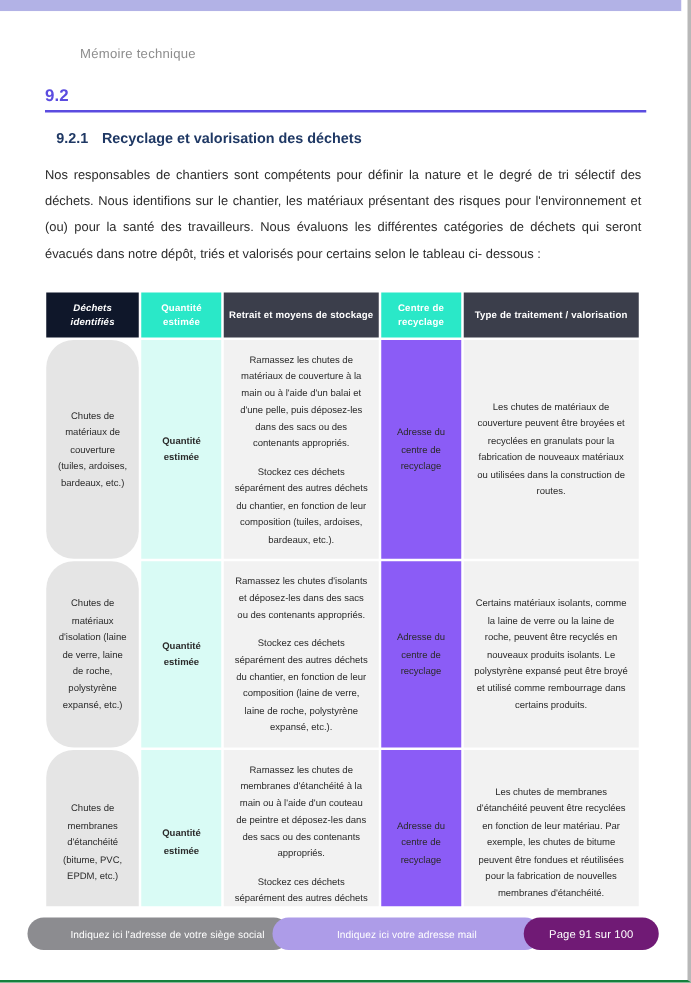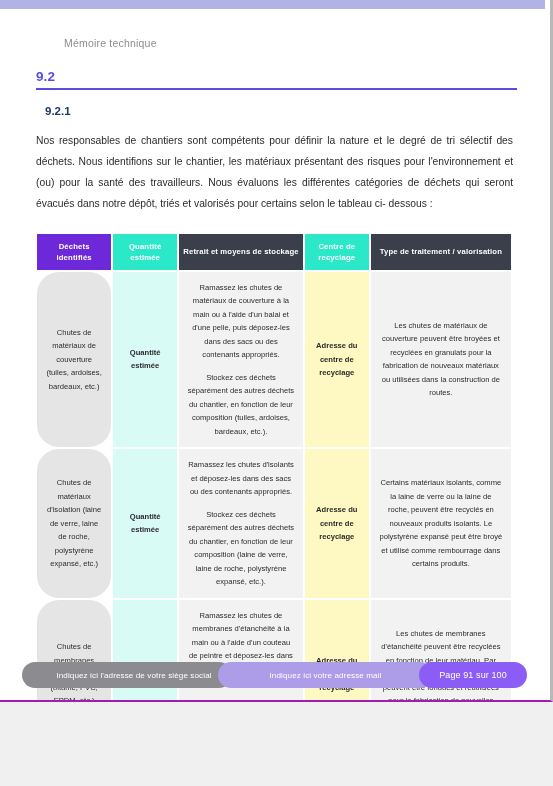--- a/index.html
+++ b/index.html
@@ -11,25 +11,25 @@
     width: 553px;
     height: 786px;
     overflow: hidden;
     font-family: "Liberation Sans", sans-serif;
   }
 
   
   .viewport {
     position: relative;
     width: 553px;
-    height: 702px;
+    height: 786px;
     background: #ffffff;
     box-sizing: border-box;
     border-right: 3px solid #b8b8b8;
-    border-bottom: 2px solid #a21caf;
+    border-bottom: 2px solid #15803d;
     overflow: hidden;
   }
   .top-accent-bar {
     position: absolute;
     top: 0; left: 0;
     width: 545px;
     height: 9px;
     background: #b2b2e6;
   }
   .page {
@@ -141,34 +141,34 @@
   }
   .waste-table th {
     font-size: 7.7px;
     font-weight: bold;
     line-height: 11px;
     padding: 7px 4px;
     vertical-align: middle;
     text-align: center;
     letter-spacing: .15px;
   }
-  .th-purple { background: #6d28d9; color: #ffffff; }
+  .th-purple { background: #0f172a; color: #ffffff; font-style: italic; }
   .th-cyan   { background: #2ae8c8; color: #ffffff; }
   .th-dark   { background: #3b3e4b; color: #ffffff; }
 
   .waste-table td {
     font-size: 7.6px;
     line-height: 13.5px;
     padding: 9px 8px;
     vertical-align: middle;
     text-align: center;
     color: #2b2b2b;
   }
   .td-lilac { background: #e5e5e5; border-radius: 22px; }
-  .td-mint  { background: #fef9c3; color: #4a46d8; font-weight: bold; }
+  .td-mint  { background: #8b5cf6; color: #4a46d8; font-weight: normal; }
   .td-grey  { background: #f2f2f2; }
   .td-mint-plain { background: #d9fbf5; color: #4a46d8; font-weight: bold; }
   td p { margin: 0 0 9px 0; }
   td p:last-child { margin-bottom: 0; }
 
   .col-1 { width: 72px; }
   .col-2 { width: 62px; }
   .col-3 { width: 120px; }
   .col-4 { width: 62px; }
   .col-5 { width: 136px; }
@@ -180,21 +180,21 @@
     top: 725px;
     width: 545px;
     height: 22px;
     background: #ffffff;
   }
 
   
   .doc-footer {
     position: absolute;
     left: 0;
-    bottom: 12px;
+    bottom: 24px;
     width: 545px;
     height: 26px;
     display: flex;
     align-items: flex-start;
     padding-left: 22px;
     box-sizing: border-box;
   }
   .pill {
     height: 26px;
     display: flex;
@@ -212,21 +212,21 @@
     padding-left: 14px;
   }
   .pill-mail {
     width: 215px;
     background: #ad9ce8;
     margin-left: -14px;
     z-index: 2;
   }
   .pill-page {
     width: 108px;
-    background: #8b5cf6;
+    background: #701a75;
     margin-left: -14px;
     z-index: 3;
     font-size: 9px;
   }
 </style>
 </head>
 <body>
 
 <div class="viewport">
 
@@ -240,20 +240,21 @@
 
     <div class="h2-block">
       <div class="h2-line">
         <span>9.2</span>
       </div>
       <div class="h2-rule"></div>
     </div>
 
     <div class="h3-line">
       <span>9.2.1</span>
+      <span>Recyclage et valorisation des déchets</span>
     </div>
 
     <div class="body-par">Nos responsables de chantiers sont compétents pour définir la nature et le degré de tri sélectif des déchets. Nous identifions sur le chantier, les matériaux présentant des risques pour l'environnement et (ou) pour la santé des travailleurs. Nous évaluons les différentes catégories de déchets qui seront évacués dans notre dépôt, triés et valorisés pour certains selon le tableau ci- dessous :</div>
 
     <table class="waste-table">
       <colgroup>
         <col class="col-1">
           <col class="col-2">
           <col class="col-3">
           <col class="col-4">

